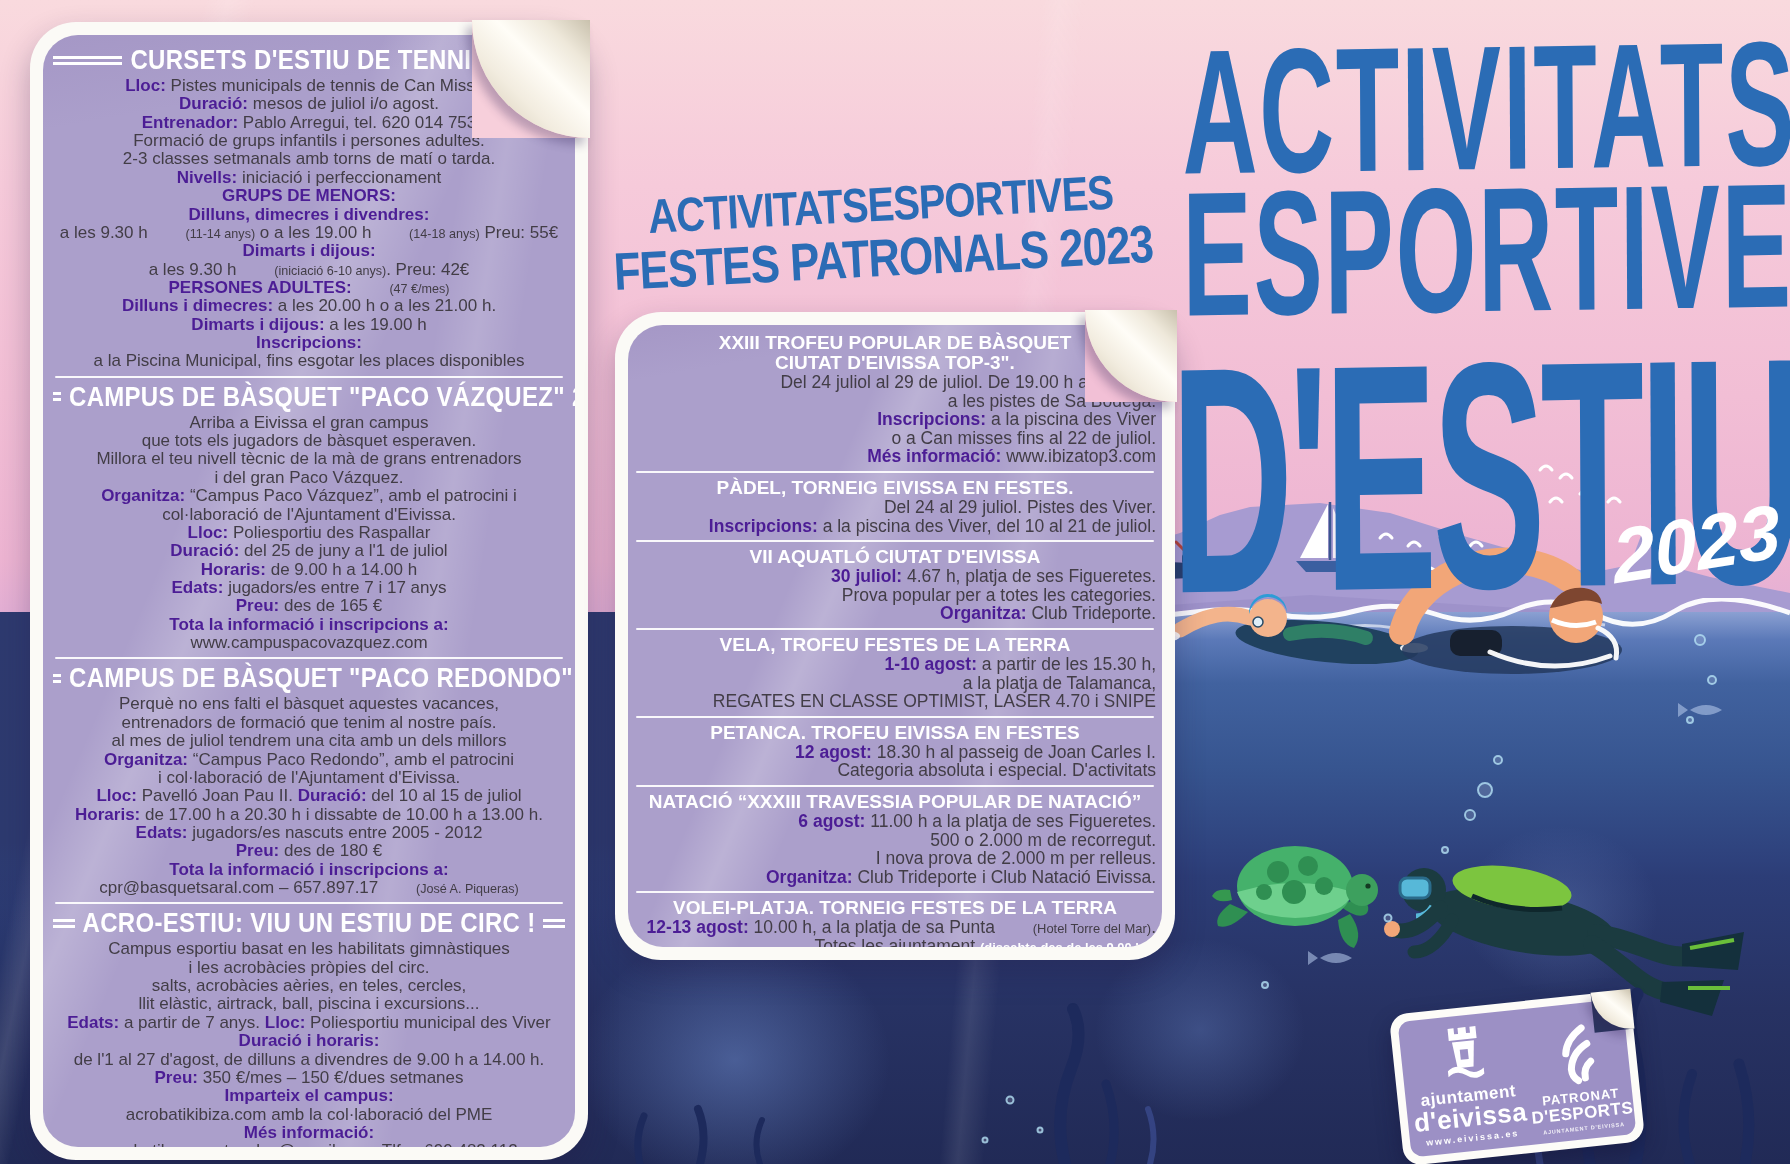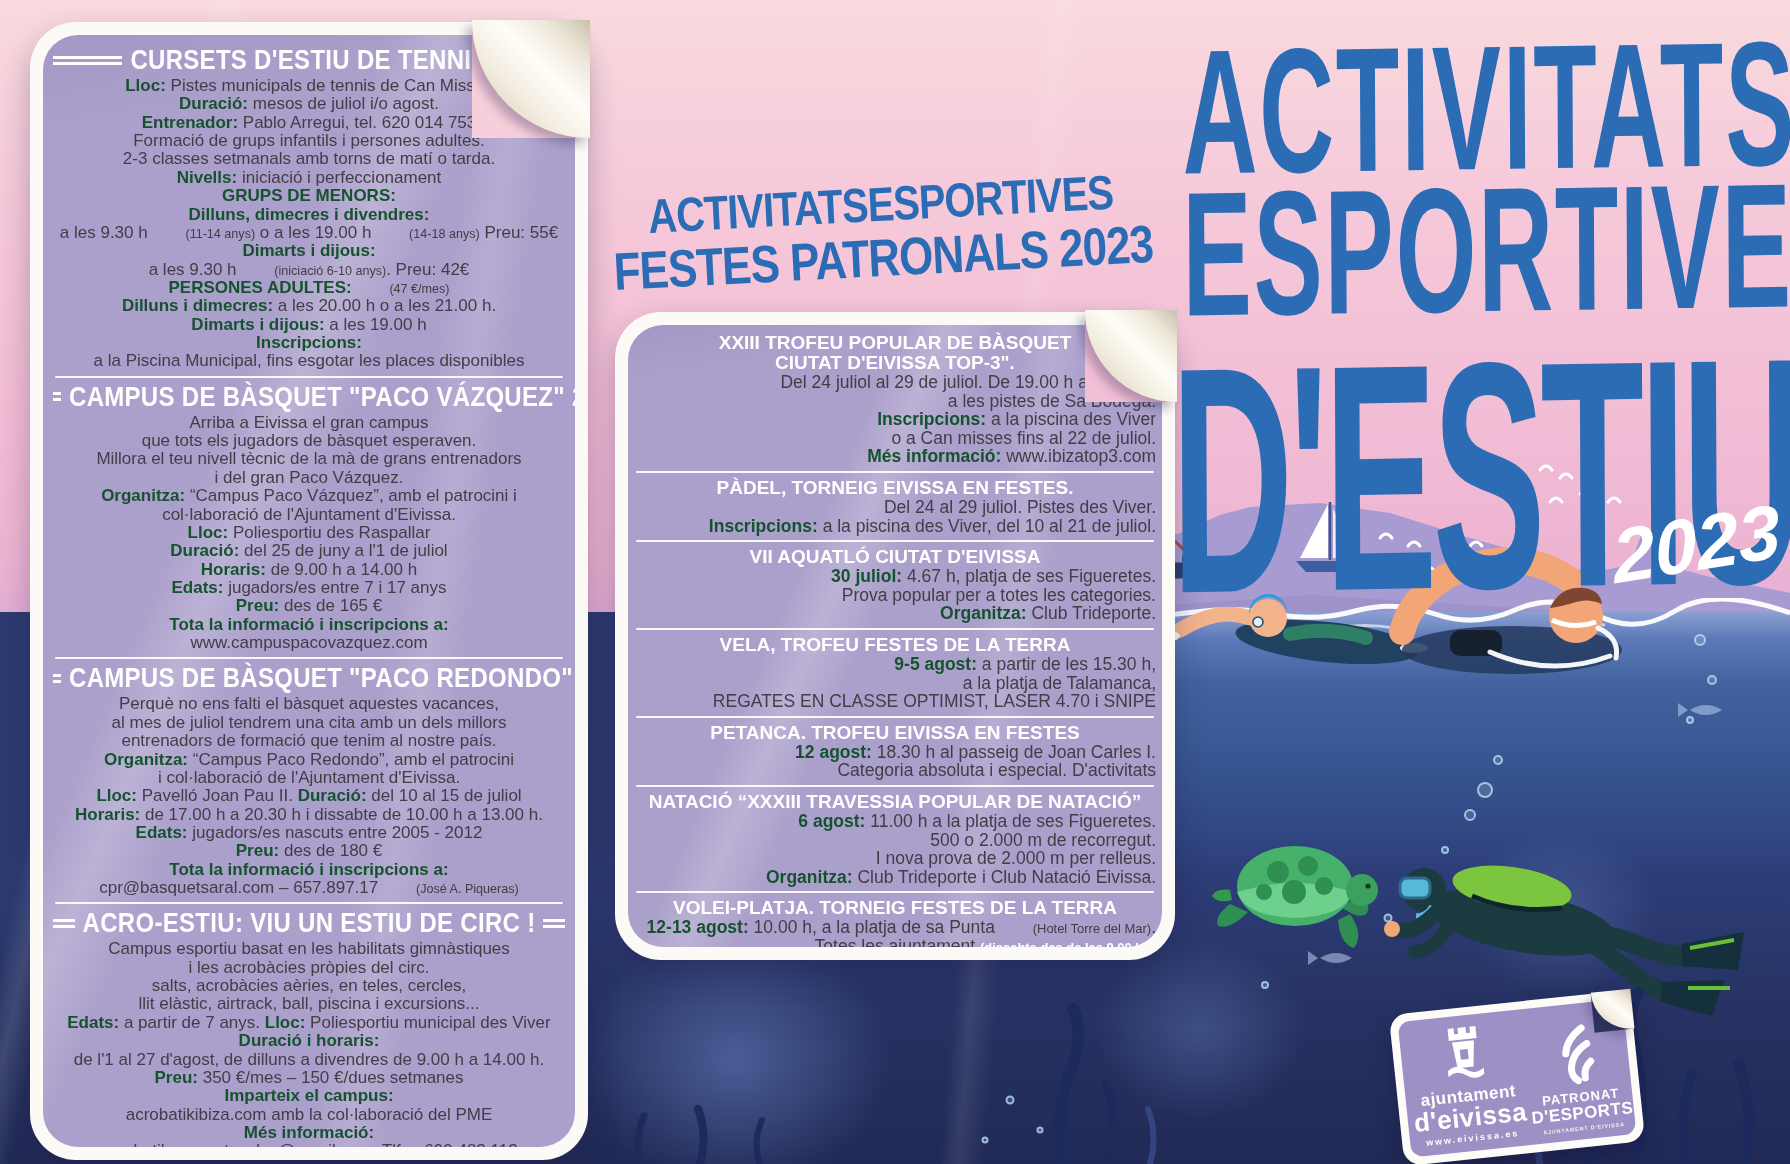--- a/index.html
+++ b/index.html
@@ -41,21 +41,21 @@
   .fold{position:absolute;}
   .fold .bg{position:absolute;inset:0;border-top-right-radius:46px;}
   .fold .curl{position:absolute;inset:0;border-radius:0 0 0 100%;
     background:linear-gradient(225deg,#c9c1ad 0%,#eee8da 20%,#fffdf7 40%,
       #f2ecdf 62%,#ddd5c1 82%,#c6bda7 100%);
     box-shadow:-6px 7px 10px rgba(50,35,85,.30);}
 
   .pbody{position:relative;padding:8px 6px 4px;text-align:center;}
   .pline{white-space:nowrap;line-height:1.08;font-size:17px;color:#423d46;font-weight:500;}
   .mid .pline{font-size:17.5px;line-height:1.06;text-align:right;}
-  .seg-l{color:#14532d;font-weight:700;}
+  .seg-l{color:#4c1d95;font-weight:700;}
   .seg-d{color:#423d46;font-weight:500;}
   .seg-ds{color:#423d46;font-weight:500;font-size:.74em;margin-left:33px;}
   .seg-ls{color:#fff;font-weight:700;font-size:.74em;}
   .phead{display:flex;align-items:center;gap:8px;margin:3px 4px;color:#fff;}
   .phead .bar{flex:1;height:9px;border-top:3px solid #fff;border-bottom:3px solid #fff;min-width:8px;}
   .phead .htxt{font-size:24px;font-weight:800;letter-spacing:.3px;white-space:nowrap;
     transform:scaleY(1.12);}
   .mtitle{color:#fff;font-weight:700;font-size:19px;line-height:1.06;white-space:nowrap;}
   .rule{height:2px;background:rgba(255,255,255,.92);margin:5px 6px;border-radius:2px;}
   .mid .rule{margin:5px 2px;}
@@ -299,22 +299,22 @@
           <div class="pline"><span class="seg-l">Edats: </span><span class="seg-d">jugadors/es entre 7 i 17 anys</span></div>
           <div class="pline"><span class="seg-l">Preu: </span><span class="seg-d">des de 165 €</span></div>
           <div class="pline"><span class="seg-l">Tota la informació i inscripcions a:</span></div>
           <div class="pline"><span class="seg-d">www.campuspacovazquez.com</span></div>
           <div class="rule"></div>
           <div class="phead">
             <div class="bar"></div>
             <div class="htxt">CAMPUS DE BÀSQUET "PACO REDONDO" 2023</div>
           </div>
           <div class="pline"><span class="seg-d">Perquè no ens falti el bàsquet aquestes vacances,</span></div>
+          <div class="pline"><span class="seg-d">entrenadors de formació que tenim al nostre país.</span></div>
           <div class="pline"><span class="seg-d">al mes de juliol tendrem una cita amb un dels millors</span></div>
-          <div class="pline"><span class="seg-d">entrenadors de formació que tenim al nostre país.</span></div>
           <div class="pline"><span class="seg-l">Organitza: </span><span class="seg-d">“Campus Paco Redondo”, amb el patrocini</span></div>
           <div class="pline"><span class="seg-d">i col·laboració de l'Ajuntament d'Eivissa.</span></div>
           <div class="pline"><span class="seg-l">Lloc: </span><span class="seg-d">Pavelló Joan Pau II. </span><span class="seg-l">Duració: </span><span class="seg-d">del 10 al 15 de juliol</span></div>
           <div class="pline"><span class="seg-l">Horaris: </span><span class="seg-d">de 17.00 h a 20.30 h i dissabte de 10.00 h a 13.00 h.</span></div>
           <div class="pline"><span class="seg-l">Edats: </span><span class="seg-d">jugadors/es nascuts entre 2005 - 2012</span></div>
           <div class="pline"><span class="seg-l">Preu: </span><span class="seg-d">des de 180 €</span></div>
           <div class="pline"><span class="seg-l">Tota la informació i inscripcions a:</span></div>
           <div class="pline"><span class="seg-d">cpr@basquetsaral.com – 657.897.17 </span><span class="seg-ds">(José A. Piqueras)</span></div>
           <div class="rule"></div>
           <div class="phead">
@@ -361,21 +361,21 @@
           <div class="mtitle">PÀDEL, TORNEIG EIVISSA EN FESTES.</div>
           <div class="pline"><span class="seg-d">Del 24 al 29 juliol. Pistes des Viver.</span></div>
           <div class="pline"><span class="seg-l">Inscripcions: </span><span class="seg-d">a la piscina des Viver, del 10 al 21 de juliol.</span></div>
           <div class="rule"></div>
           <div class="mtitle">VII AQUATLÓ CIUTAT D'EIVISSA</div>
           <div class="pline"><span class="seg-l">30 juliol: </span><span class="seg-d">4.67 h, platja de ses Figueretes.</span></div>
           <div class="pline"><span class="seg-d">Prova popular per a totes les categories.</span></div>
           <div class="pline"><span class="seg-l">Organitza: </span><span class="seg-d">Club Trideporte.</span></div>
           <div class="rule"></div>
           <div class="mtitle">VELA, TROFEU FESTES DE LA TERRA</div>
-          <div class="pline"><span class="seg-l">9-5 agost: </span><span class="seg-d">a partir de les 15.30 h,</span></div>
+          <div class="pline"><span class="seg-l">1-10 agost: </span><span class="seg-d">a partir de les 15.30 h,</span></div>
           <div class="pline"><span class="seg-d">a la platja de Talamanca,</span></div>
           <div class="pline"><span class="seg-d">REGATES EN CLASSE OPTIMIST, LASER 4.70 i SNIPE</span></div>
           <div class="rule"></div>
           <div class="mtitle">PETANCA. TROFEU EIVISSA EN FESTES</div>
           <div class="pline"><span class="seg-l">12 agost: </span><span class="seg-d">18.30 h al passeig de Joan Carles I.</span></div>
           <div class="pline"><span class="seg-d">Categoria absoluta i especial. D'activitats</span></div>
           <div class="rule"></div>
           <div class="mtitle">NATACIÓ “XXXIII TRAVESSIA POPULAR DE NATACIÓ”</div>
           <div class="pline"><span class="seg-l">6 agost: </span><span class="seg-d">11.00 h a la platja de ses Figueretes.</span></div>
           <div class="pline"><span class="seg-d">500 o 2.000 m de recorregut.</span></div>

